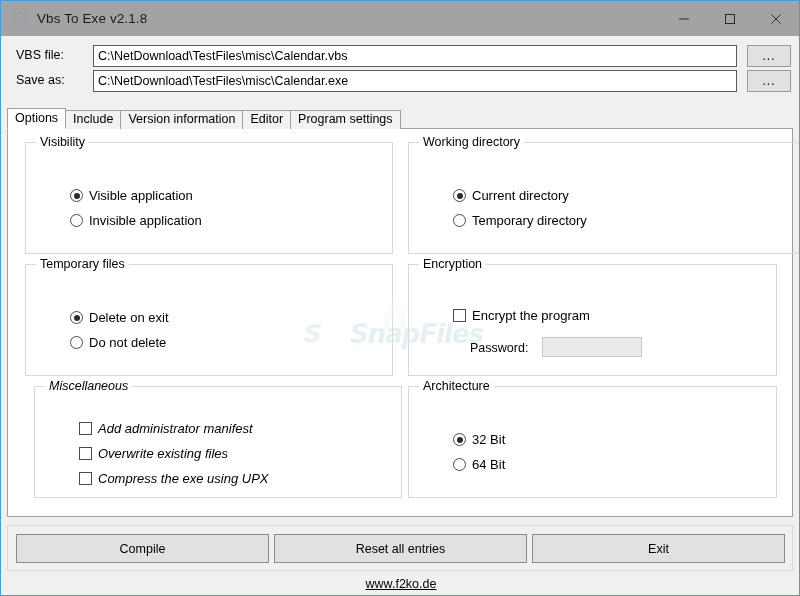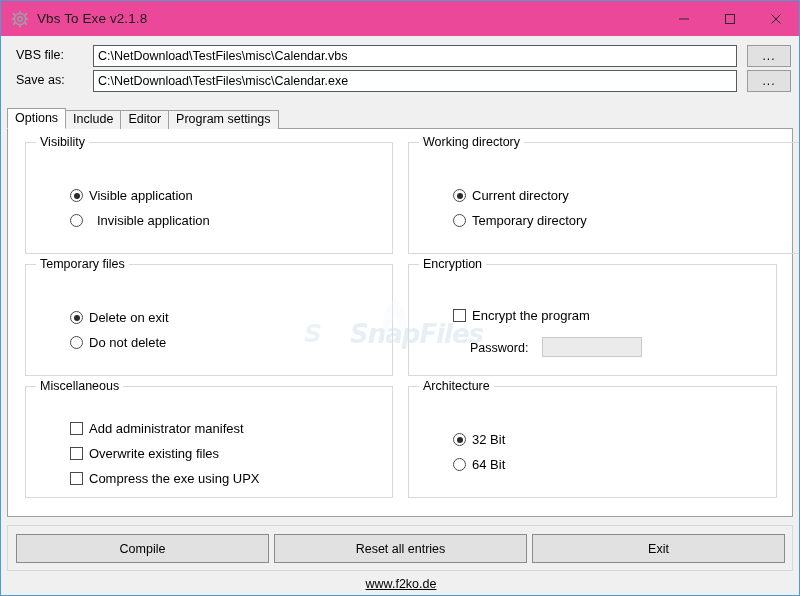--- a/index.html
+++ b/index.html
@@ -21,21 +21,21 @@
     background: #f0f0f0;
     overflow: hidden;
   }
 
   
   #titlebar {
     position: absolute;
     left: 0; top: 0;
     width: 798px;
     height: 35px;
-    background: #ec4899;
+    background: #a3a3a3;
     display: flex;
     align-items: center;
   }
   #app-icon {
     margin-left: 10px;
     width: 18px;
     height: 18px;
     flex: none;
   }
   #title-text {
@@ -372,33 +372,34 @@
     <div class="filerow" style="top:34px;">
       <span class="filelabel">Save as:</span>
       <input class="fileinput" type="text" value="C:\NetDownload\TestFiles\misc\Calendar.exe" style="">
       <button class="browsebtn">...</button>
     </div>
   </div>
 
   <div id="tabstrip">
     <div class="tab active">Options</div>
     <div class="tab">Include</div>
+    <div class="tab">Version information</div>
     <div class="tab">Editor</div>
     <div class="tab">Program settings</div>
   </div>
 
   <div id="tabpage">
 
     <div class="group" style="left:17px; top:13px; width:368px; height:112px;">
       <span class="glabel">Visibility</span>
       <div class="opt" style="left:44px; top:45px;">
         <span class="radio on"></span>
         <span class="otext">Visible application</span>
       </div>
-      <div class="opt" style="left:44px; top:70px;gap:8px;">
+      <div class="opt" style="left:44px; top:70px;">
         <span class="radio"></span>
         <span class="otext">Invisible application</span>
       </div>
     </div>
 
     <div class="group" style="left:400px; top:13px; width:436px; height:112px;">
       <span class="glabel">Working directory</span>
       <div class="opt" style="left:44px; top:45px;">
         <span class="radio on"></span>
         <span class="otext">Current directory</span>
@@ -424,21 +425,21 @@
     <div class="group" style="left:400px; top:135px; width:369px; height:112px;">
       <span class="glabel">Encryption</span>
       <div class="opt" style="left:44px; top:43px;">
         <span class="chk"></span>
         <span class="otext">Encrypt the program</span>
       </div>
       <span class="pwlabel" style="left:61px; top:76px;">Password:</span>
       <input class="pwinput" style="left: 133px; top: 72px;" type="text" disabled="" value="">
     </div>
 
-    <div class="group" style="left:17px; top:257px; width:368px; height:112px;">
+    <div class="group" style="left:26px; top:257px; width:368px; height:112px;font-style:italic;">
       <span class="glabel">Miscellaneous</span>
       <div class="opt" style="left:44px; top:34px;">
         <span class="chk"></span>
         <span class="otext">Add administrator manifest</span>
       </div>
       <div class="opt" style="left:44px; top:59px;">
         <span class="chk"></span>
         <span class="otext">Overwrite existing files</span>
       </div>
       <div class="opt" style="left:44px; top:84px;">

